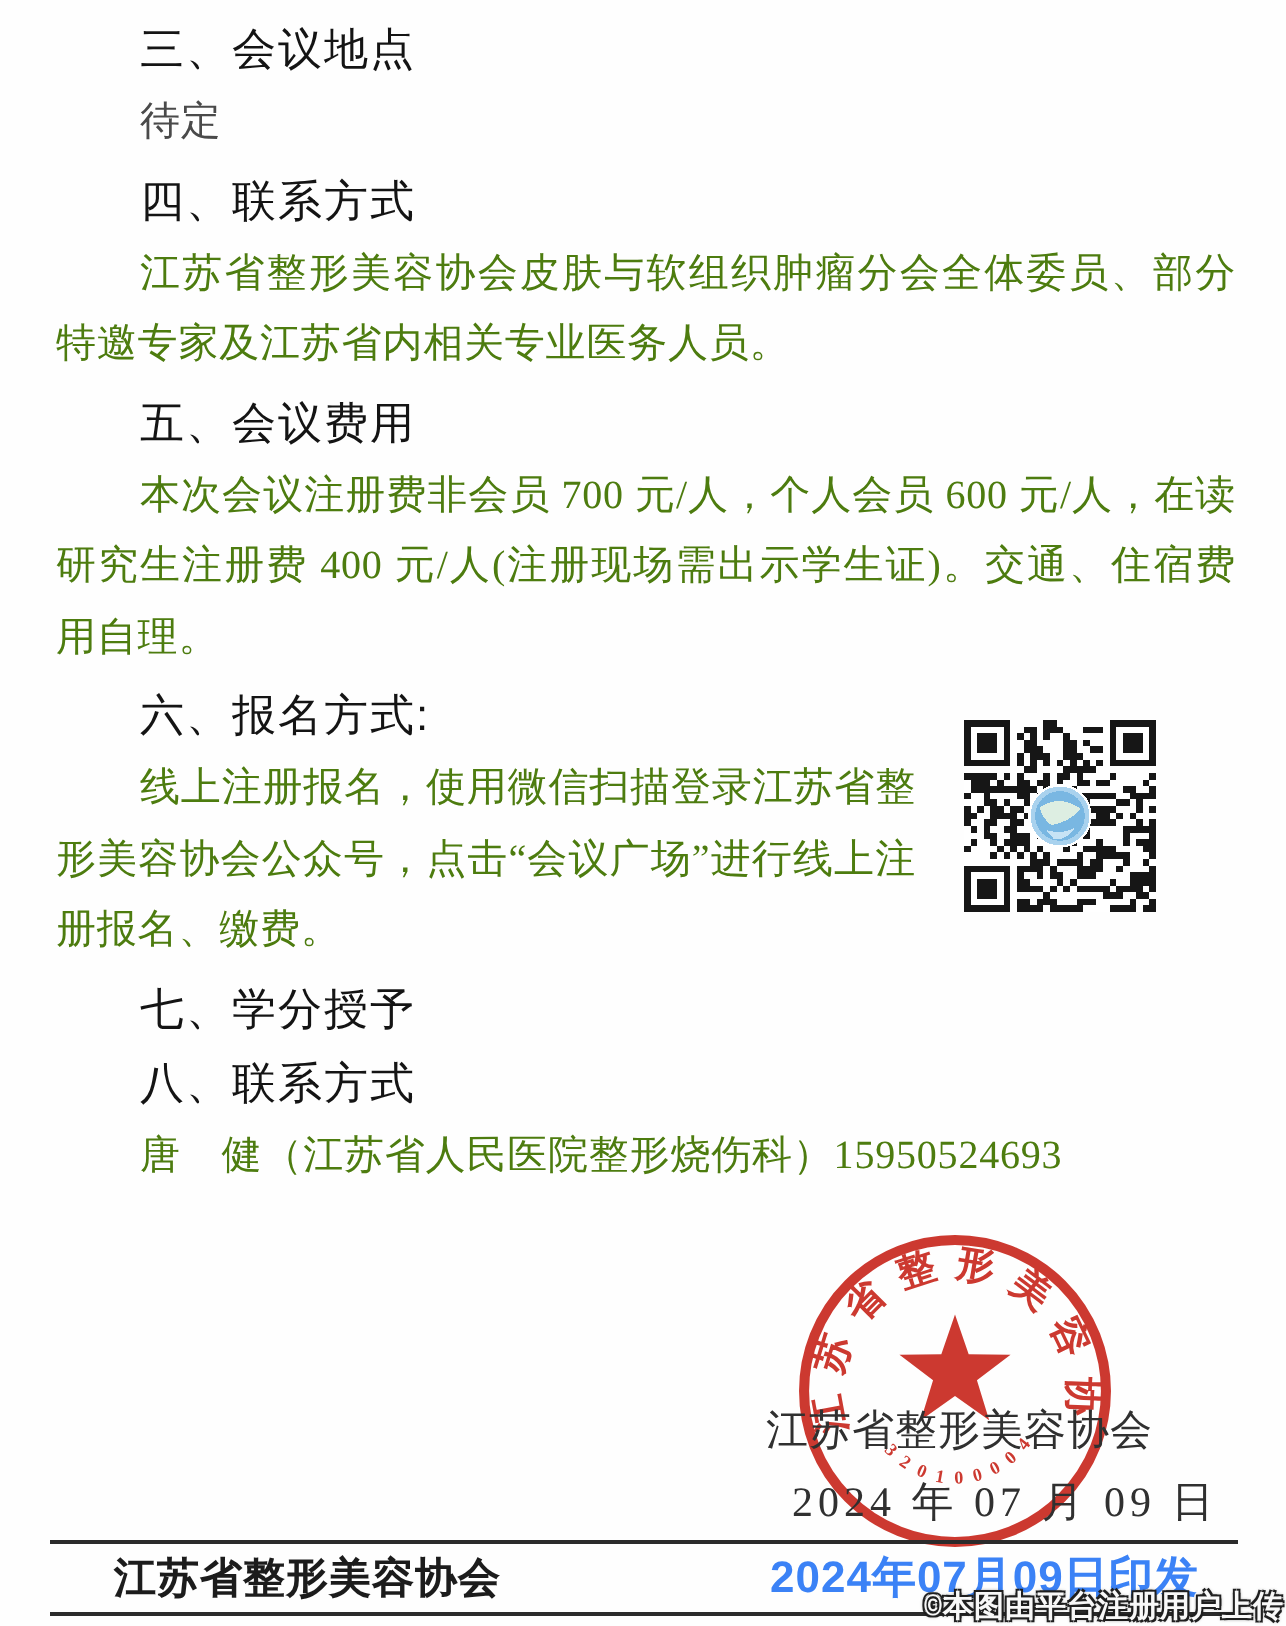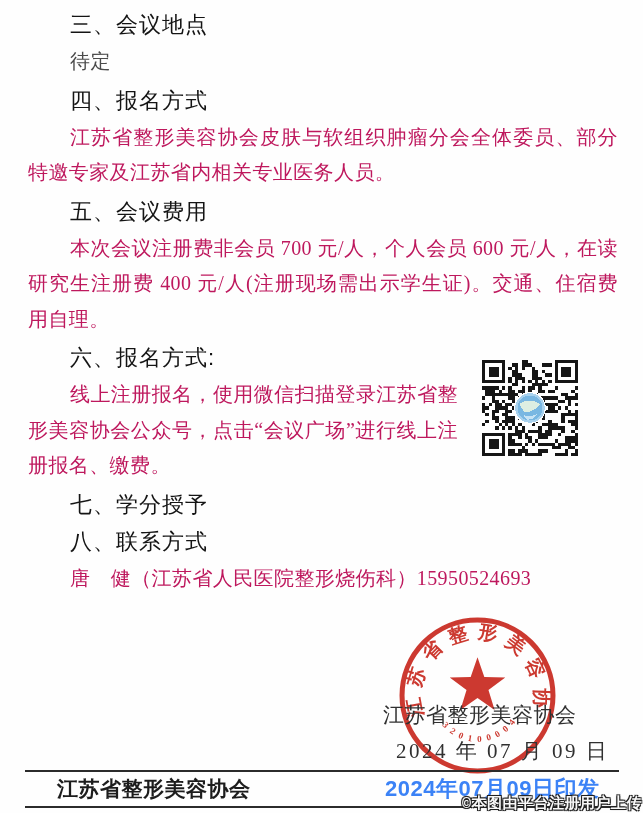--- a/index.html
+++ b/index.html
@@ -22,21 +22,21 @@
     margin:5px 0 3px 42px;
     letter-spacing:1px;
   }
   .sec-body{
     margin:0;
     font-size:20px;
     line-height:35.5px;
     text-indent:42px;
     text-align:justify;
     letter-spacing:0.4px;
-    color:#be185d;
+    color:#4d7c0f;
   }
   .sec-body.muted{color:#4a4a4a;}
   .sec-body.has-qr{padding-right:160px;font-family:Liberation Serif, serif;}
   
   .qr-box{
     position:absolute;left:482px;top:360px;width:96px;height:96px;
     background:#fff;
   }
   .qr-box svg{display:block;width:96px;height:96px;}
   
@@ -84,21 +84,21 @@
 <div class="page">
 
   <main class="doc">
 
     <section>
       <h2 class="sec-heading">三、会议地点</h2>
       <p class="sec-body muted">待定</p>
     </section>
 
     <section>
-      <h2 class="sec-heading">四、报名方式</h2>
+      <h2 class="sec-heading">四、联系方式</h2>
       <p class="sec-body">江苏省整形美容协会皮肤与软组织肿瘤分会全体委员、部分特邀专家及江苏省内相关专业医务人员。</p>
     </section>
 
     <section>
       <h2 class="sec-heading">五、会议费用</h2>
       <p class="sec-body">本次会议注册费非会员 700 元/人，个人会员 600 元/人，在读研究生注册费 400 元/人(注册现场需出示学生证)。交通、住宿费用自理。</p>
     </section>
 
     <section>
       <h2 class="sec-heading">六、报名方式:</h2>

